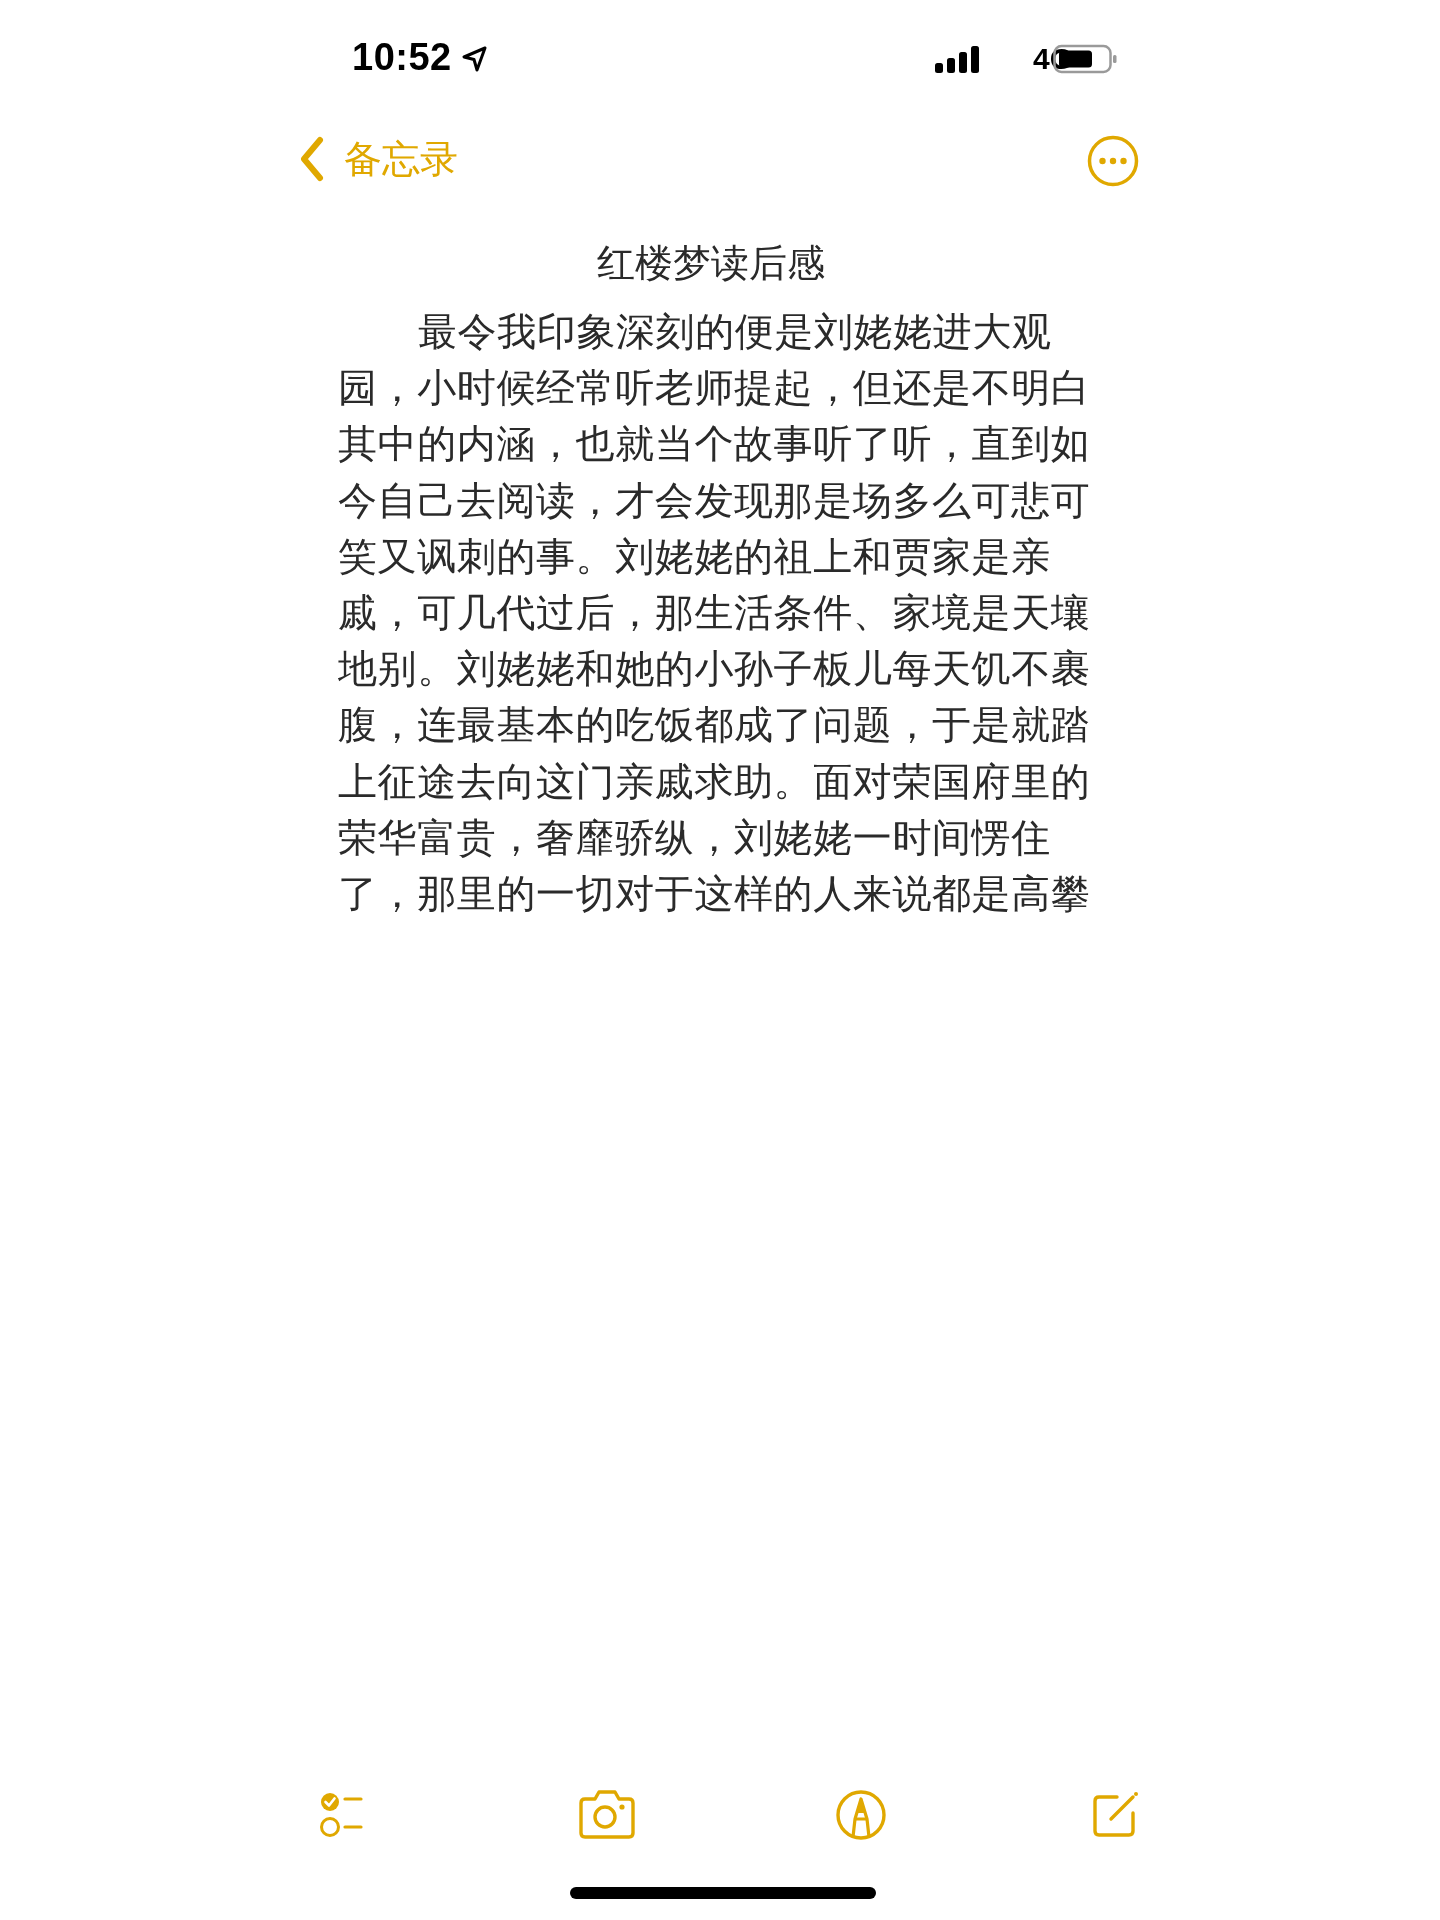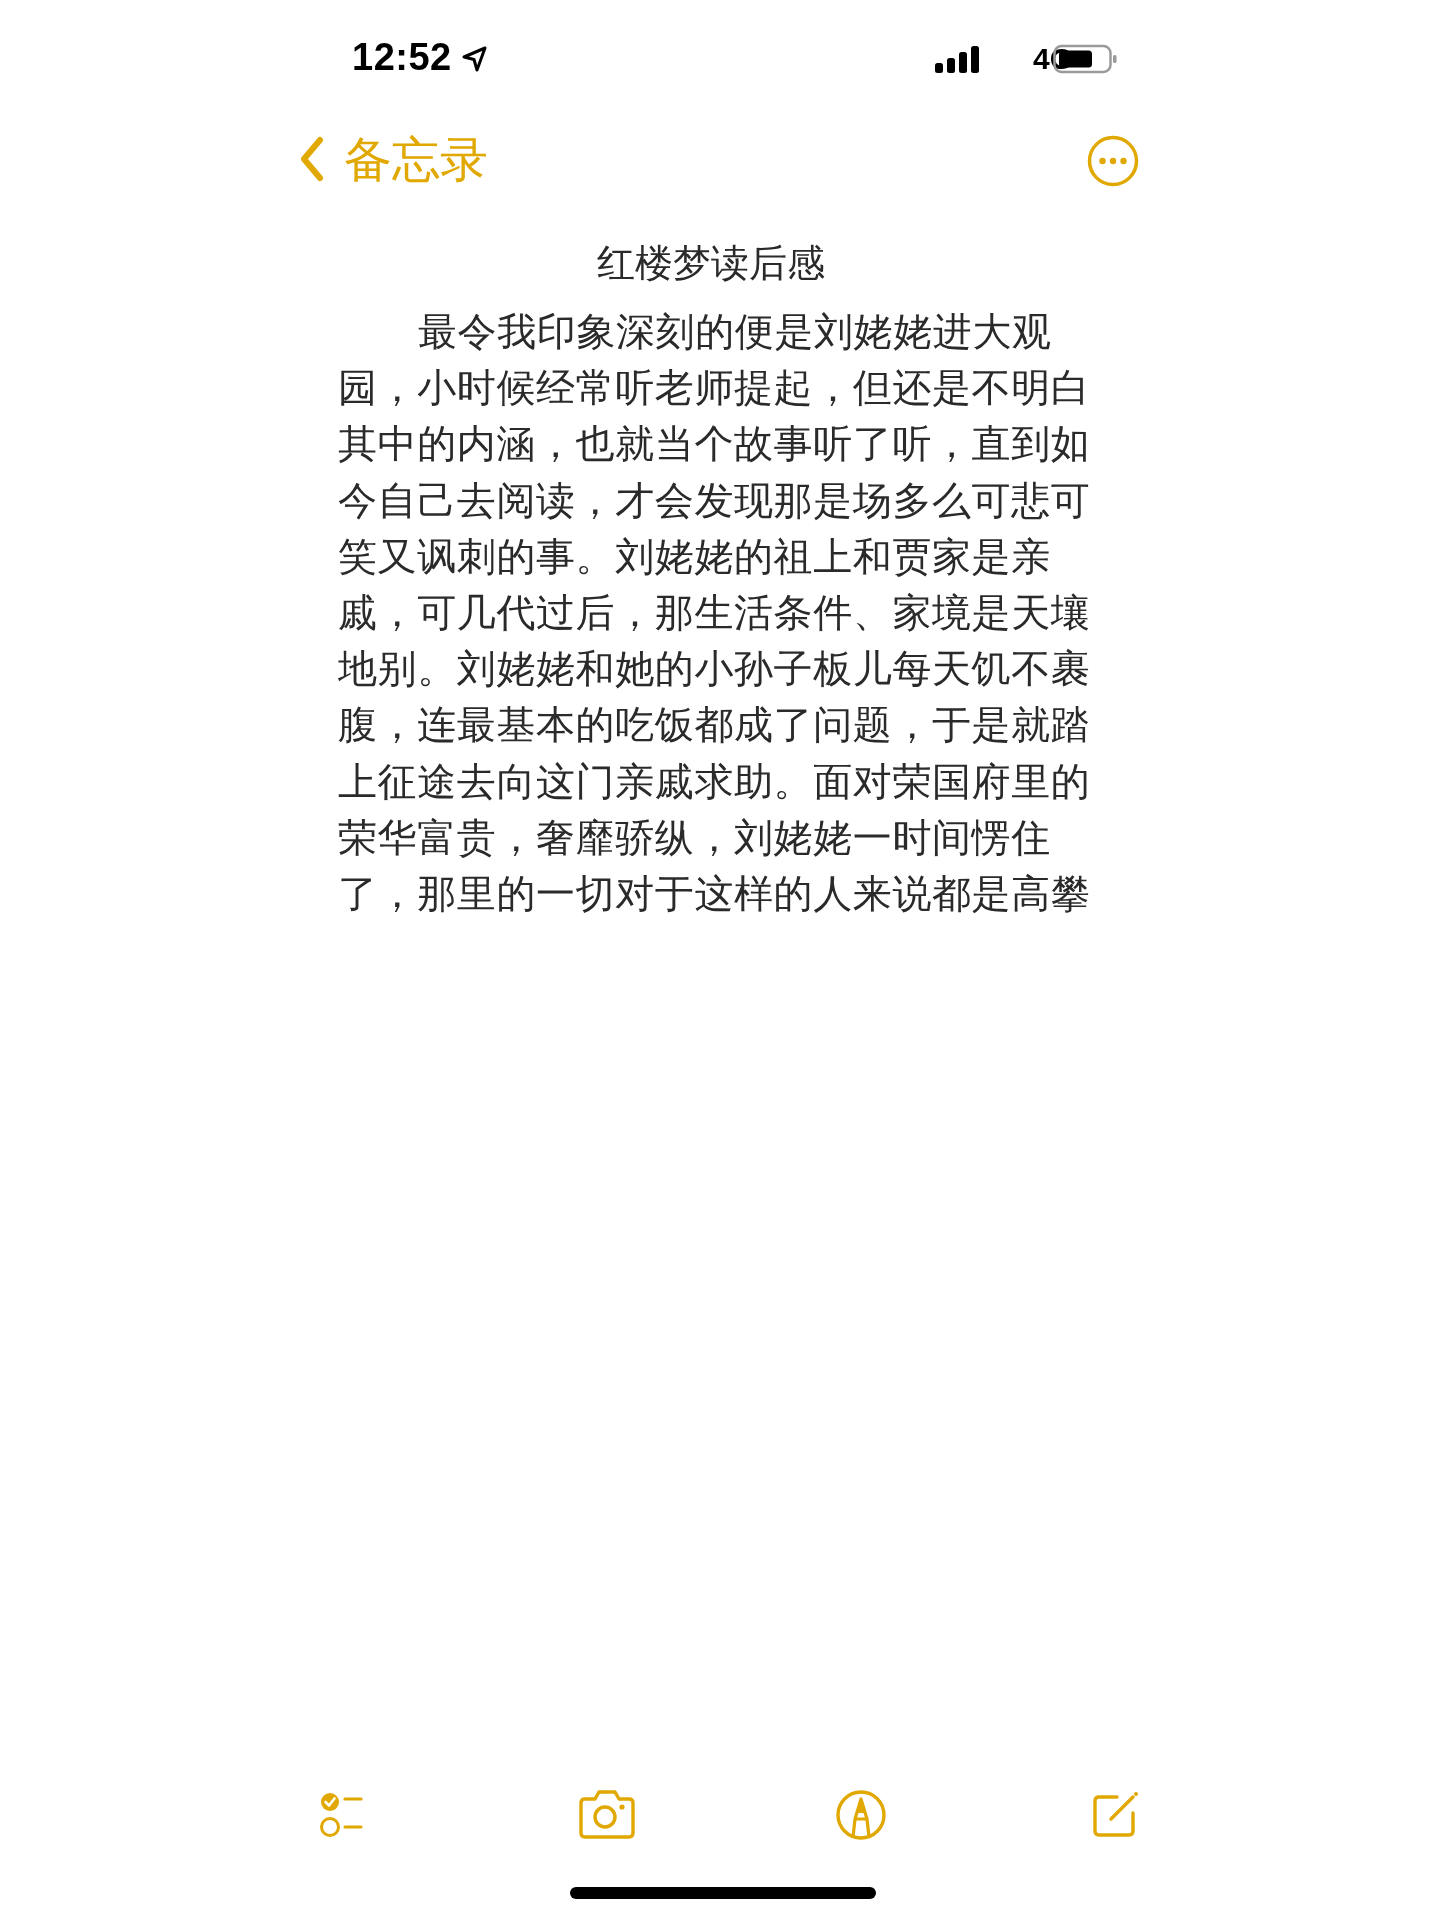--- a/index.html
+++ b/index.html
@@ -80,21 +80,21 @@
     display: flex;
     align-items: center;
     cursor: pointer;
   }
   .chevron-icon {
     width: 32px;
     height: 46px;
   }
   .back-label {
     margin-left: 16px;
-    font-size: 48px;
+    font-size: 38px;
     color: #e0a800;
     line-height: 50px;
   }
   .more-button {
     position: absolute;
     left: 1086px;
     top: 14px;
     width: 54px;
     height: 54px;
     cursor: pointer;
@@ -164,21 +164,21 @@
     width: 306px;
     height: 12px;
     border-radius: 6px;
     background: #000;
   }
 </style>
 </head>
 <body>
 
 <div class="status-bar">
-  <span class="status-time">12:52</span>
+  <span class="status-time">10:52</span>
   <svg class="loc-icon" viewBox="0 0 30 30">
     <path d="M25 4 L4 13 L14 15.5 L17 26 Z" fill="none" stroke="#000" stroke-width="3" stroke-linejoin="round"></path>
   </svg>
   <svg class="signal-icon" viewBox="0 0 50 28">
     <rect x="0" y="17" width="8" height="10" rx="2.5" fill="#000"></rect>
     <rect x="12" y="12" width="8" height="15" rx="2.5" fill="#000"></rect>
     <rect x="24" y="6" width="8" height="21" rx="2.5" fill="#000"></rect>
     <rect x="36" y="0" width="8" height="27" rx="2.5" fill="#000"></rect>
   </svg>
   <span class="net-label">4G</span>

